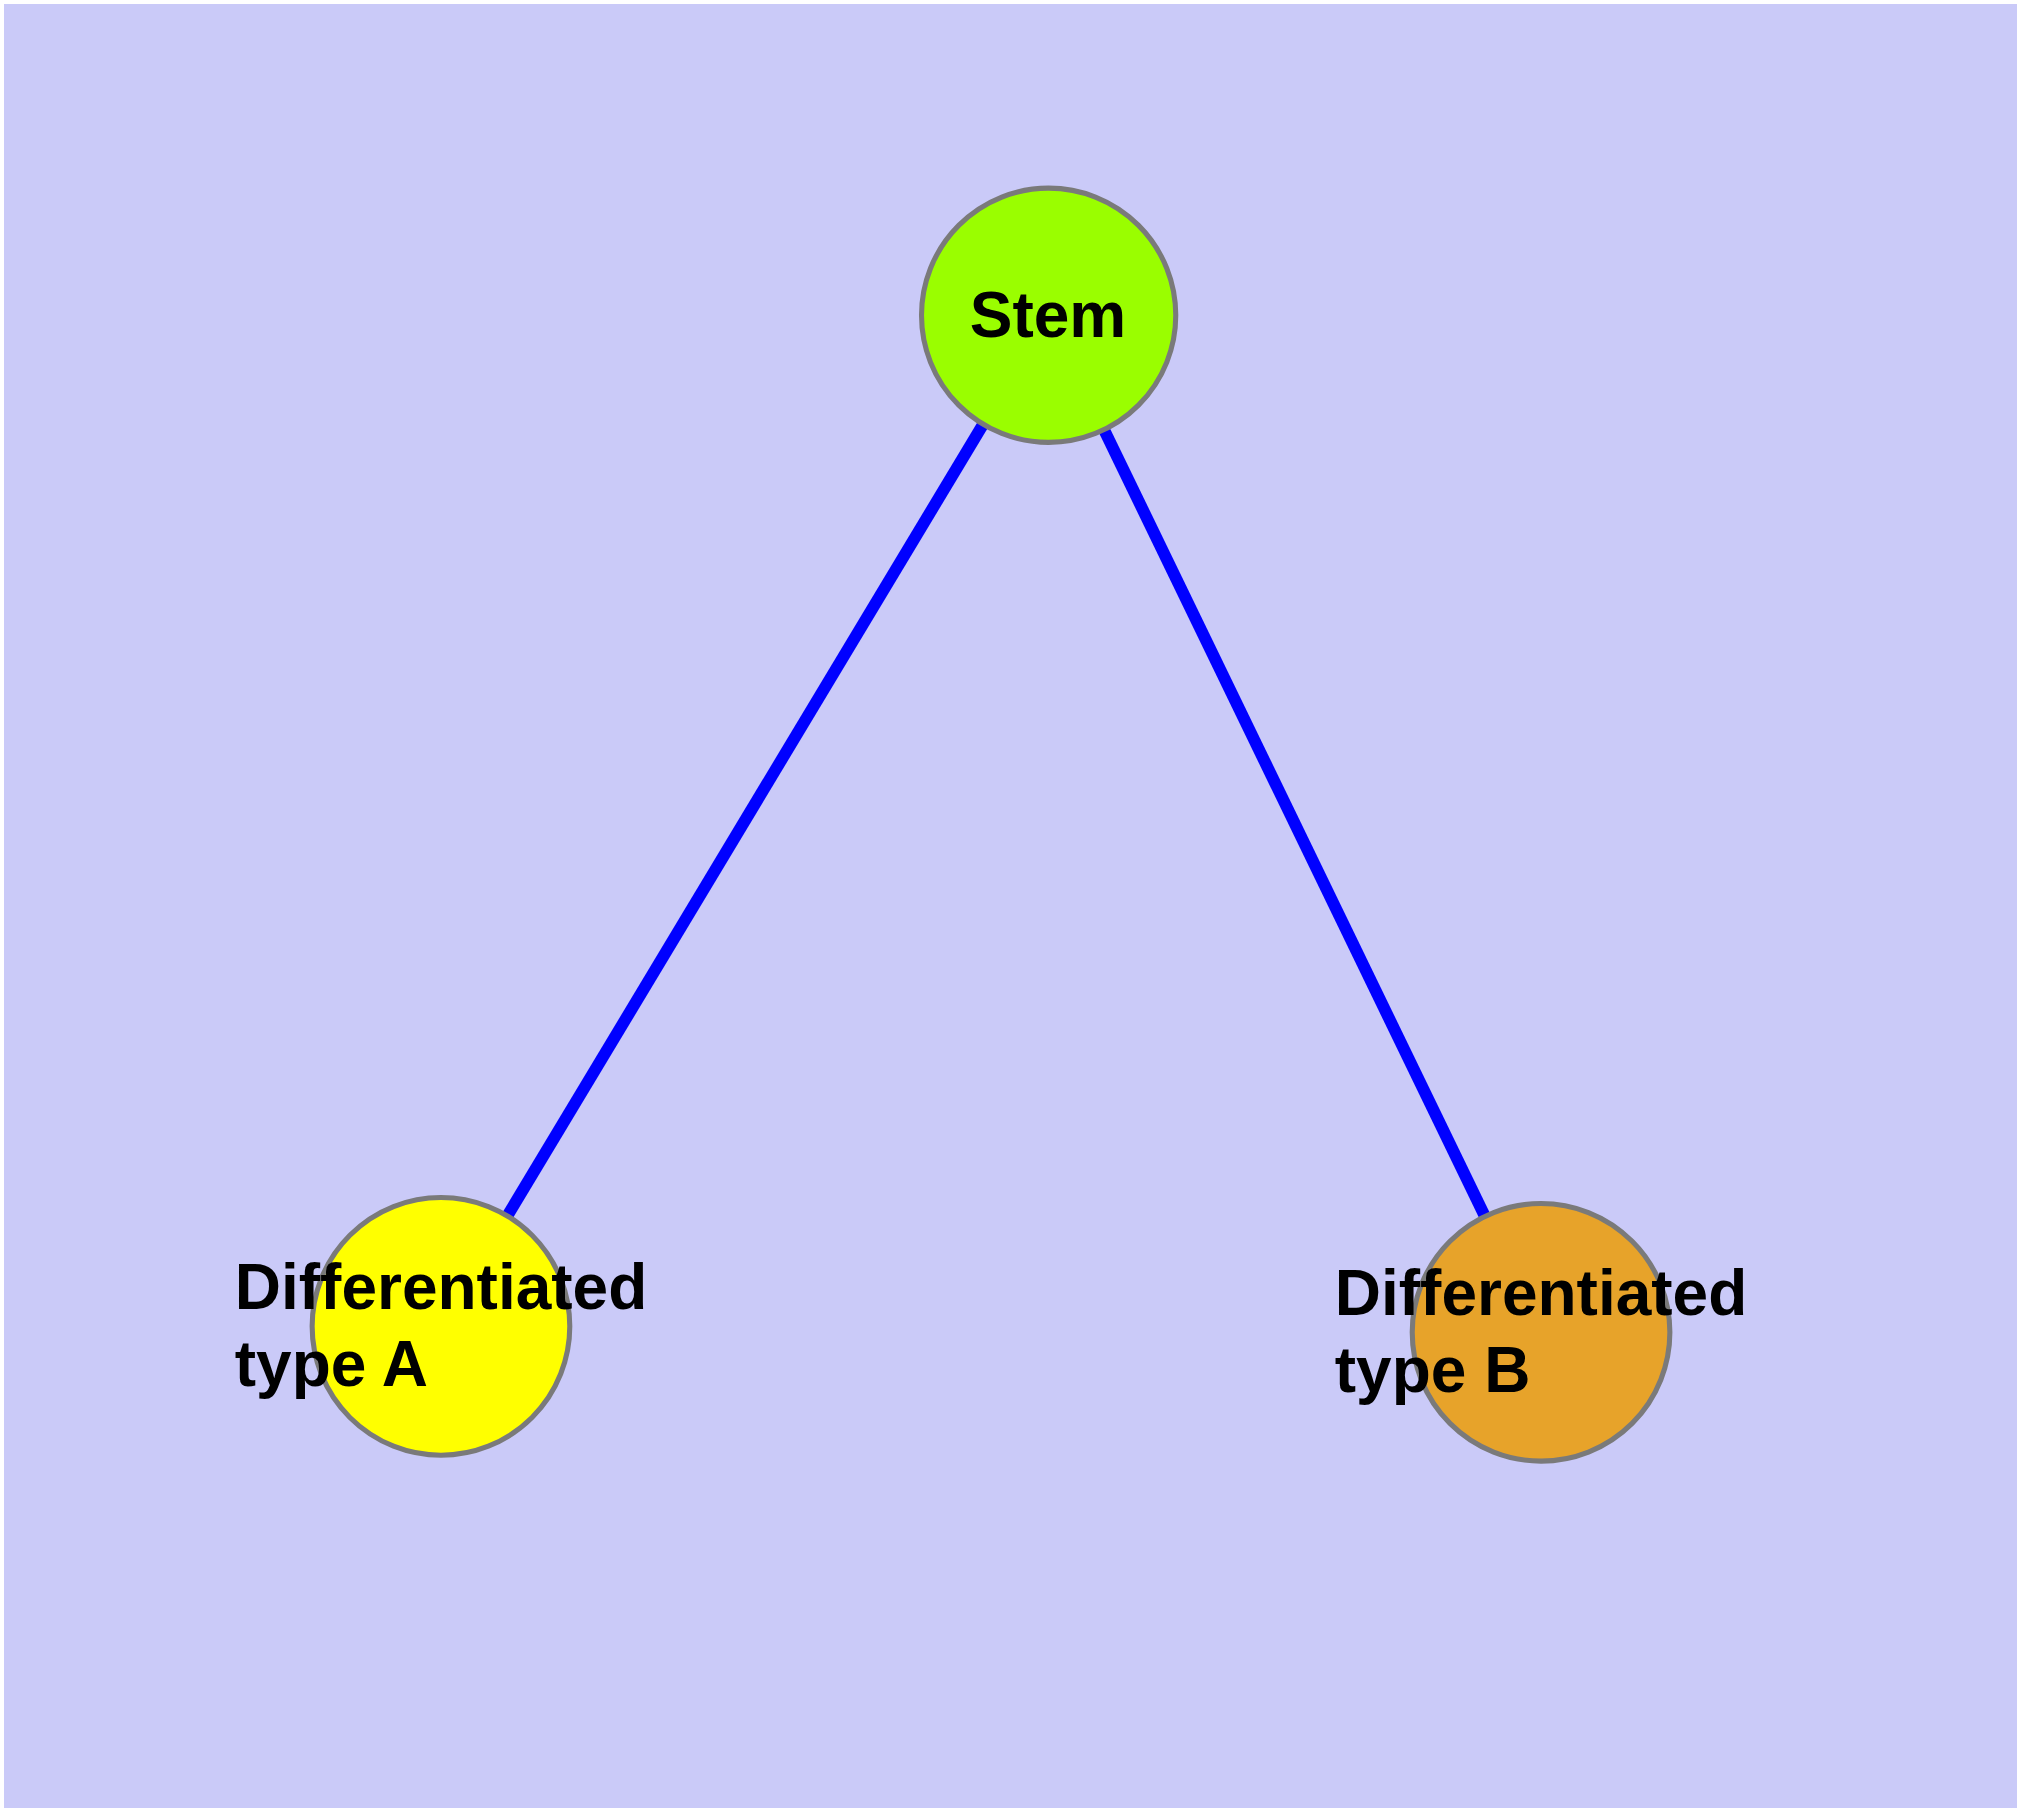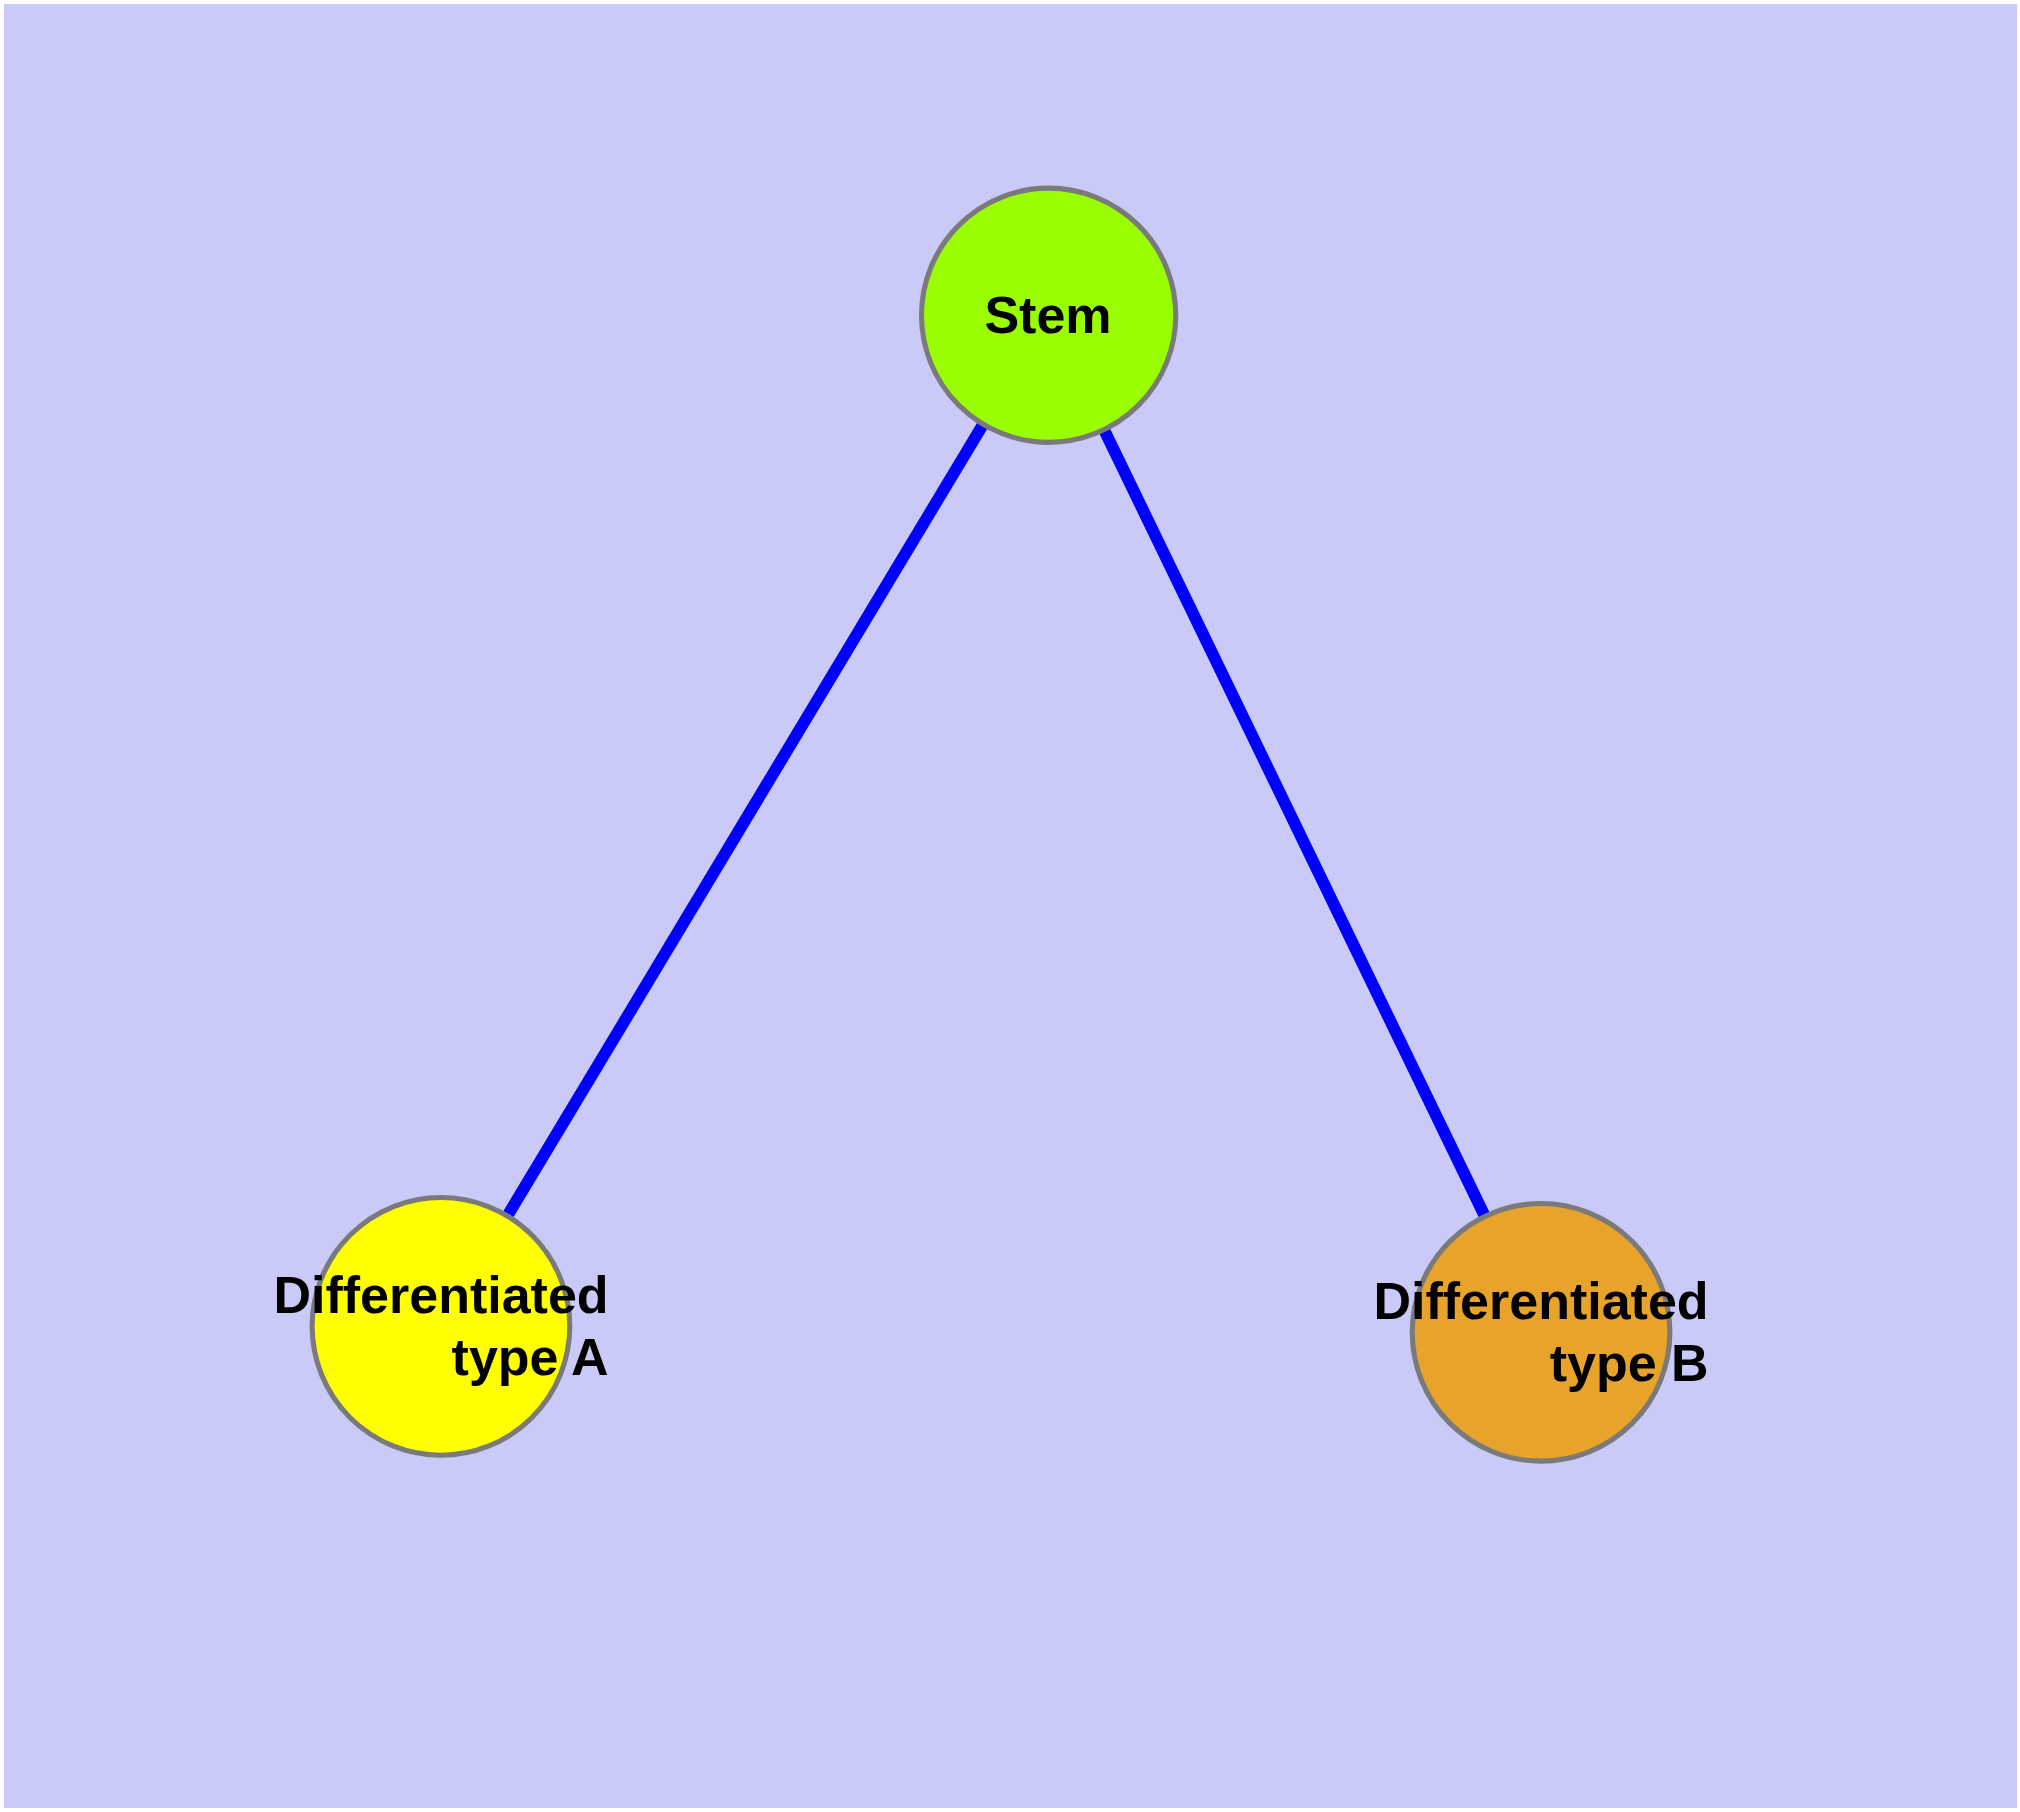--- a/index.html
+++ b/index.html
@@ -28,24 +28,24 @@
     stroke-width: 14px;
   }
   svg.graph circle {
     stroke: #7A7A7A;
     stroke-width: 6px;
   }
   .node-label {
     position: absolute;
     transform: translate(-50%, -50%);
     color: #000000;
-    font-size: 52px;
+    font-size: 64px;
     font-weight: bold;
     line-height: 1.2;
-    text-align: right;
+    text-align: left;
     white-space: pre-line;
     letter-spacing: 0px;
     pointer-events: none;
   }
   #label-stem   { left: 1048px; top: 315px;  }
   #label-type-a { left: 441px;  top: 1326px; }
   #label-type-b { left: 1541px; top: 1332px; }
 </style>
 </head>
 <body>

